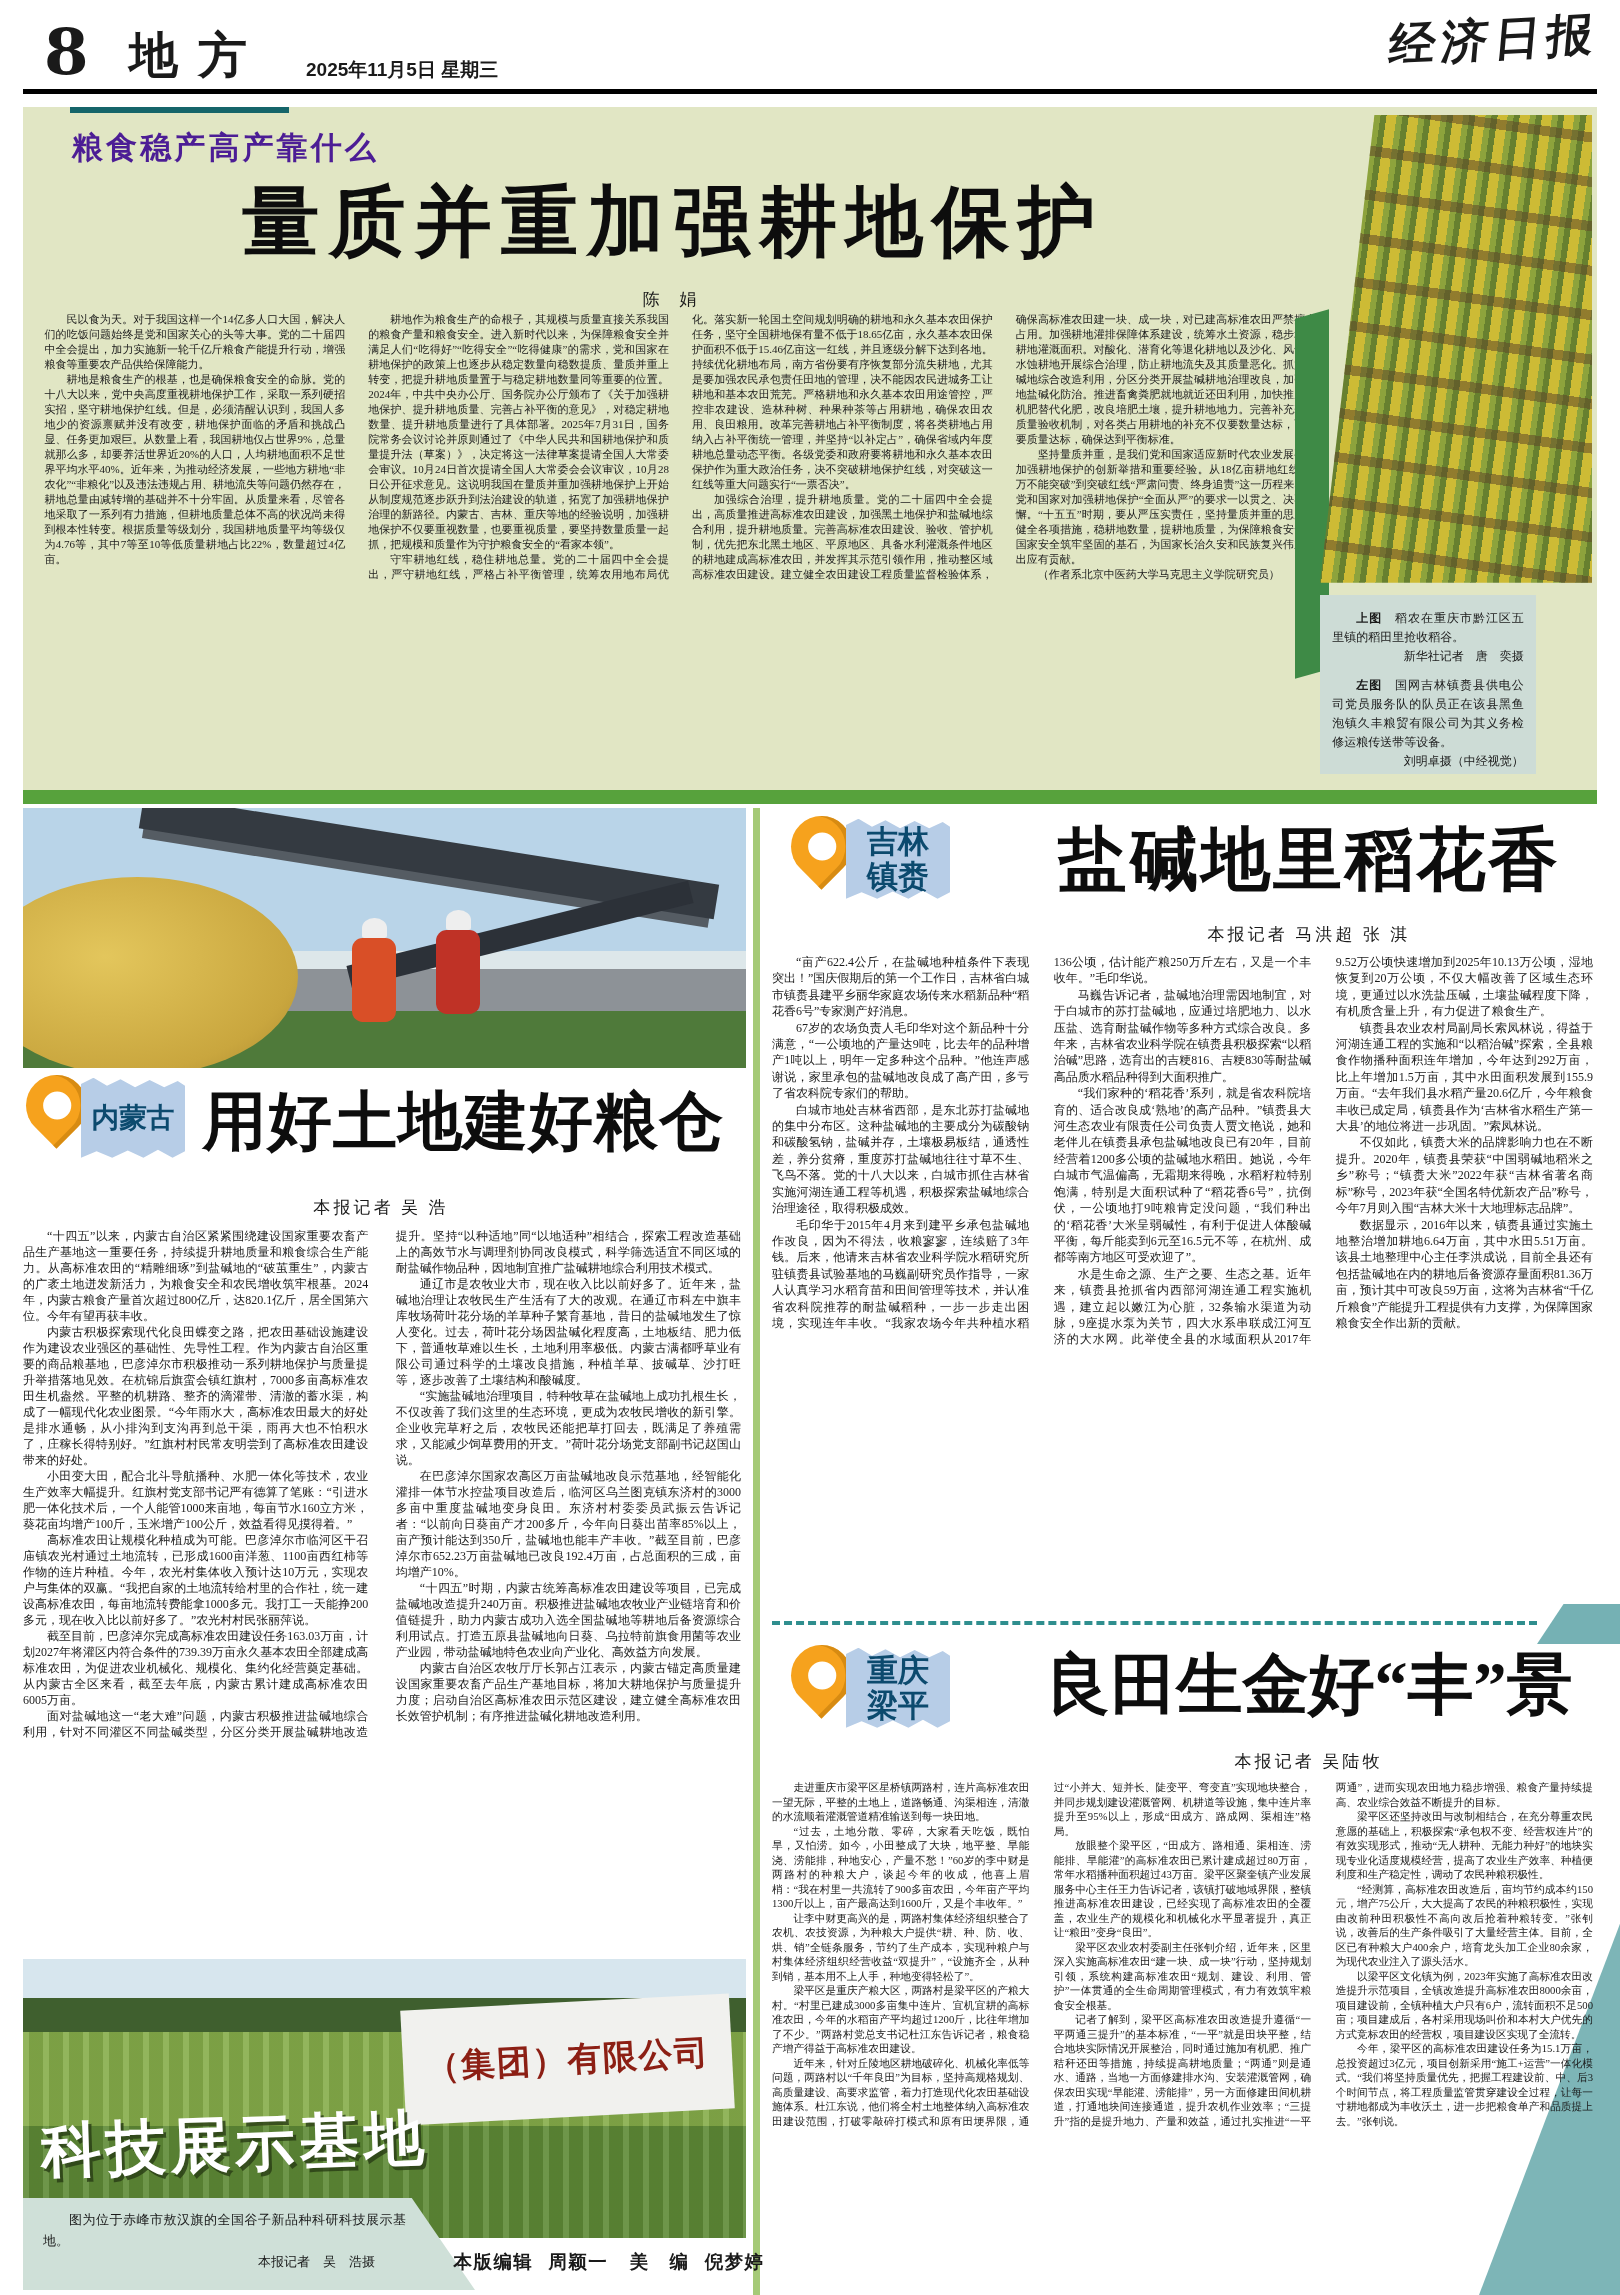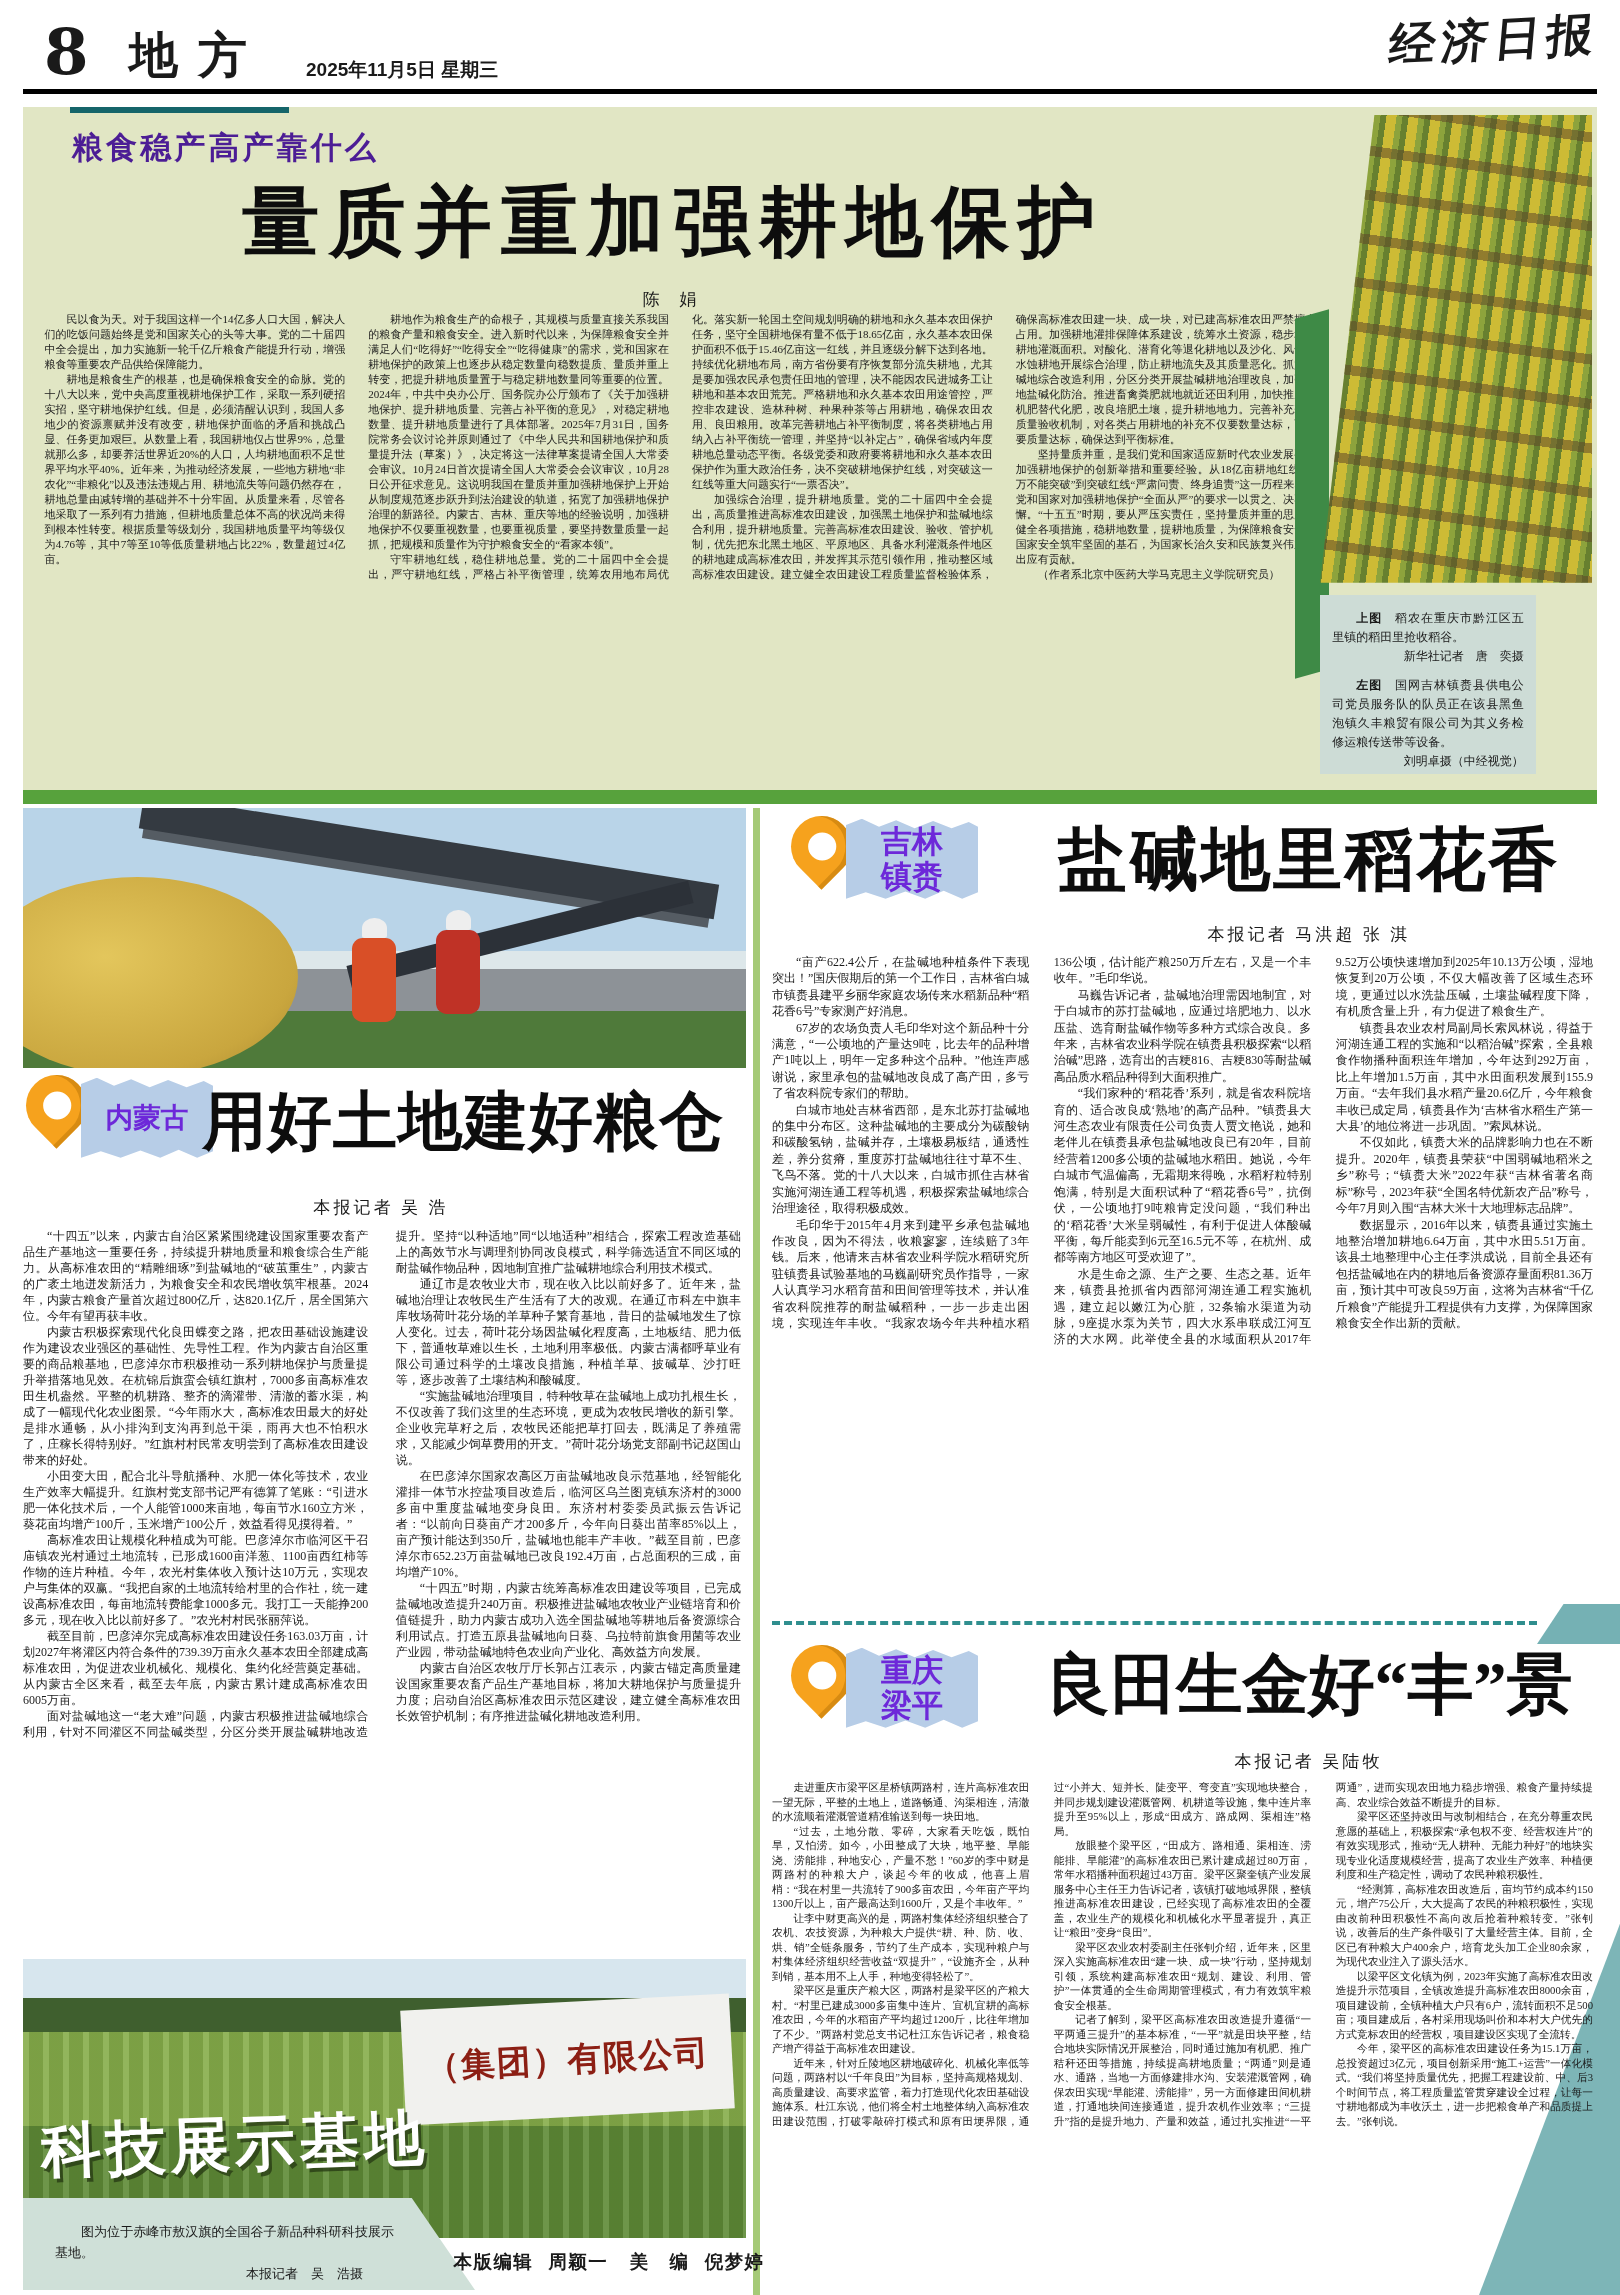--- a/index.html
+++ b/index.html
@@ -50,24 +50,24 @@
   .dash-rule{position:absolute;left:772px;top:1621px;width:765px;height:0;border-top:4.6px dashed #2f8e8e;}
   .teal-pgram{position:absolute;left:1537px;top:1604px;width:83px;height:40px;background:#75b1b4;
               clip-path:polygon(32% 0,100% 0,100% 100%,0 100%);}
   .teal-wedge{position:absolute;left:1479px;top:1921px;width:142px;height:374px;background:#7db5b7;
               clip-path:polygon(100% 0,100% 100%,0 100%);}
   
   .badge{position:absolute;width:184px;height:107px;}
   .pin{position:absolute;left:3.1px;top:4.6px;width:61px;height:61px;background:#f6a21d;
        border-radius:50% 50% 50% 0;transform:rotate(-45deg);box-shadow:inset -4.6px -4.6px 0 rgba(190,120,10,.55);}
   .pin::after{content:"";position:absolute;left:17px;top:17px;width:27.6px;height:27.6px;border-radius:50%;background:#fff;}
-  .chip{position:absolute;left:58px;top:7.7px;width:132px;min-height:80px;background:#b7cde7;
+  .chip{position:absolute;left:58px;top:7.7px;width:104px;min-height:80px;background:#b7cde7;
         clip-path:polygon(0 8%,12% 0,25% 10%,38% 2%,52% 12%,66% 3%,80% 12%,93% 4%,100% 10%,100% 92%,88% 100%,74% 90%,60% 100%,45% 91%,30% 100%,15% 92%,0 100%);
         display:flex;flex-direction:column;align-items:center;justify-content:center;
-        font-family:"Liberation Sans",sans-serif;font-weight:bold;color:#6d28d9;font-size:31px;line-height:35px;}
+        font-family:"Liberation Sans",sans-serif;font-weight:bold;color:#0c4a6e;font-size:31px;line-height:35px;}
   .chip .sub:empty{display:none;}
   .chip.single{font-size:27.6px;}
   
   .art-headline{position:absolute;font-weight:bold;color:#0d0d0d;text-align:center;}
   .hl-jilin{left:1018px;top:814px;width:582px;font-size:69px;letter-spacing:0.04em;}
   .hl-nmg{left:191px;top:1078px;width:545px;font-size:64px;letter-spacing:0.02em;}
   .hl-cq{left:1010px;top:1640px;width:597px;font-size:66px;letter-spacing:0;}
   .art-byline{position:absolute;text-align:center;font-size:17px;letter-spacing:3.1px;}
   .bl-jilin{left:1018px;top:923px;width:582px;}
   .bl-nmg{left:23px;top:1196px;width:716px;}
@@ -82,21 +82,21 @@
   .field-rows{position:absolute;left:0;top:26%;width:100%;height:74%;
       background:repeating-linear-gradient(90deg,rgba(255,255,255,.10) 0 6.1px,rgba(0,0,0,.08) 6.1px 20px);}
   .sign-wall{position:absolute;right:13.8px;top:43px;width:329px;height:115px;background:#f1f1ee;
       transform:rotate(-3deg);display:flex;align-items:center;justify-content:center;}
   .sign-text{color:#8c1f14;font-weight:bold;font-size:34px;letter-spacing:1.5px;}
   .field-text{position:absolute;left:18.4px;bottom:54px;width:490px;color:#fff;font-weight:bold;font-size:60px;
       letter-spacing:4.6px;text-shadow:3.1px 3.8px 0 rgba(40,60,20,.8);transform:rotate(-2deg);white-space:nowrap;}
   .field-caption{position:absolute;left:23px;top:2198px;width:452px;height:92px;background:#cfe0d8;
       clip-path:polygon(0 0,86% 0,100% 100%,0 100%);padding:12.2px 69px 0 20px;box-sizing:border-box;
       font-size:13px;line-height:20.7px;text-align:justify;}
-  .field-caption .cap{margin:12px;text-indent:2em;}
+  .field-caption .cap{margin:0;text-indent:2em;}
   .field-caption .cap-credit{padding-right:31px;}
   .credits{position:absolute;left:429px;top:2249px;width:360px;text-align:center;font-size:18.4px;font-weight:bold;letter-spacing:1.5px;}
   .credits span{margin:0 7.7px;}
 </style>
 </head>
 <body>
 
 <div id="page">
 
   <div class="page-num">8</div>

